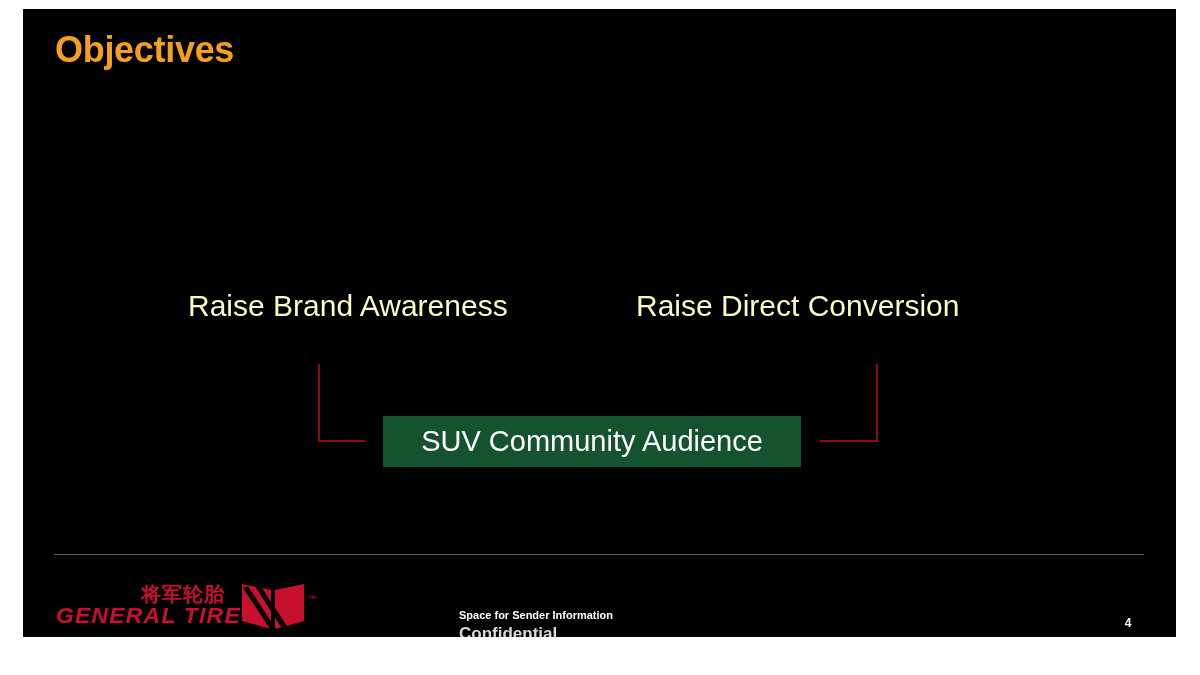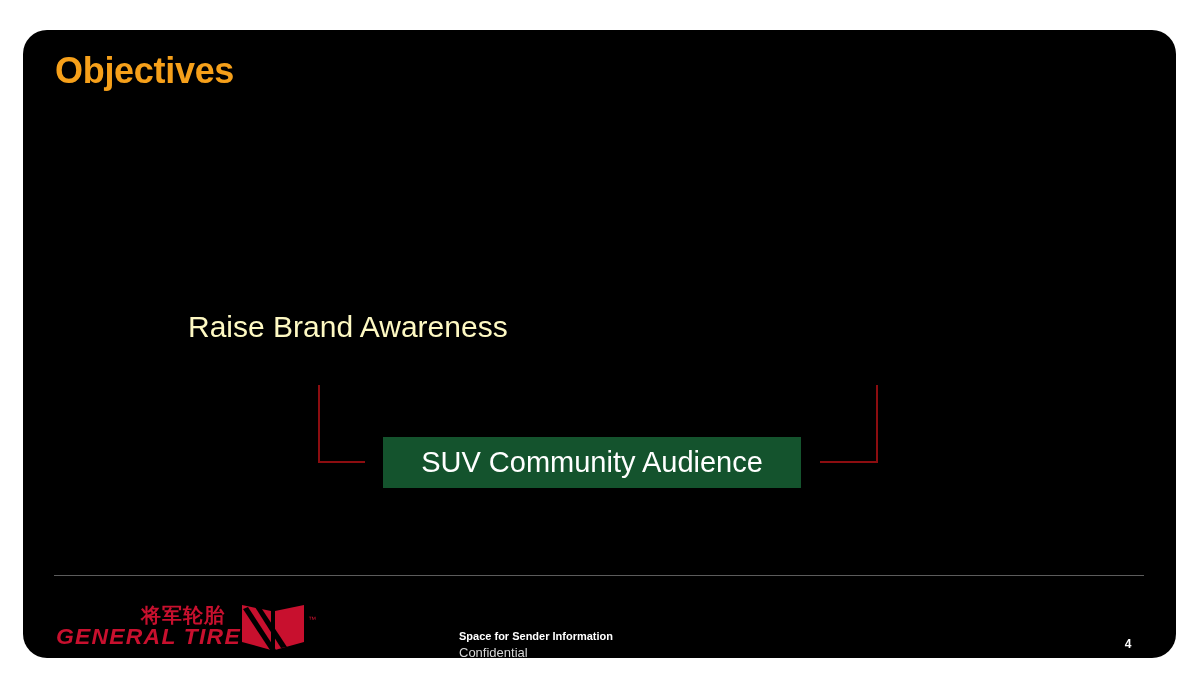--- a/index.html
+++ b/index.html
@@ -11,26 +11,25 @@
     width: 1200px;
     height: 675px;
     font-family: "Liberation Sans", sans-serif;
     overflow: hidden;
   }
 
   
   .slide {
     position: absolute;
     left: 23px;
-    top: 30px;
+    top: 9px;
     width: 1153px;
     height: 628px;
     background: #000000;
     overflow: hidden;
-    border-radius: 24px;
   }
 
   
   .slide-title {
     position: absolute;
     left: 32px;
     top: 19px;
     font-size: 36px;
     font-weight: bold;
     color: #F6A01A;
@@ -185,22 +184,22 @@
     top: 44px;
   }
   .sender-title {
     font-size: 11px;
     font-weight: bold;
     color: #FFFFFF;
     line-height: 1.35;
     white-space: nowrap;
   }
   .sender-sub {
-    font-size: 13px;
-    font-weight: normal;
+    font-size: 17px;
+    font-weight: bold;
     color: #D8D8D8;
     line-height: 1.35;
     white-space: nowrap;
   }
 
   .page-number {
     position: absolute;
     left: 1090px;
     top: 53px;
     width: 30px;
@@ -214,20 +213,21 @@
 </head>
 <body>
 
 <div class="slide">
 
   <div class="slide-title">Objectives</div>
 
 
   <div class="objective-label objective-left">Raise Brand Awareness</div>
 
+  <div class="objective-label objective-right">Raise Direct Conversion</div>
 
   <div class="bracket bracket-left"></div>
 
   <div class="bracket bracket-right"></div>
 
   <div class="audience-chip">
     <span class="audience-chip-label">SUV Community Audience</span>
   </div>
 
   <div class="footer-divider"></div>

